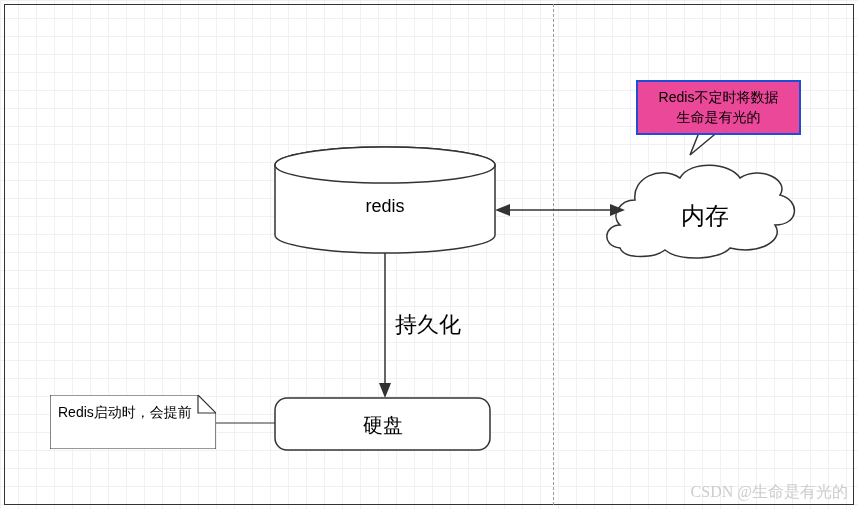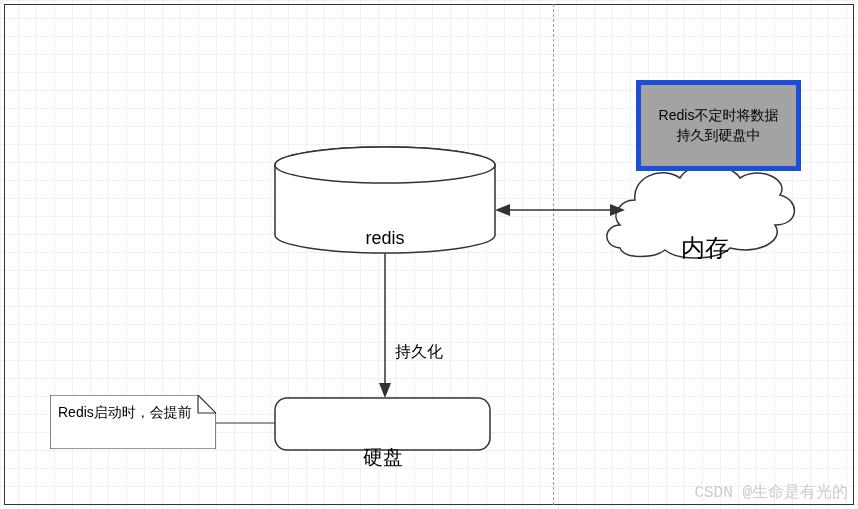--- a/index.html
+++ b/index.html
@@ -34,38 +34,37 @@
       position: absolute;
       inset: 0;
       width: 858px;
       height: 509px;
     }
     .label {
       position: absolute;
       font-size: 18px;
       color: #000;
       text-align: center;
-      margin-top: 32px;
     }
     .callout {
       position: absolute;
-      border: 5px solid #1d4ed8;
-      background: #a3a3a3;
+      border: 2px solid #1d4ed8;
+      background: #ec4899;
       font-size: 14px;
-      padding: 21px 8px;
+      padding: 6px 8px;
       text-align: center;
       line-height: 1.4;
     }
     .watermark {
       position: absolute;
       bottom: 6px;
       right: 10px;
       font-size: 16px;
       color: #ccc;
-      font-family: Liberation Mono, monospace;
+      font-family: Liberation Serif, serif;
     }
   </style>
 </head>
 <body>
 
 <div class="grid"></div>
 <div class="border"></div>
 <div class="vline"></div>
 
 <svg class="canvas">
@@ -106,25 +105,25 @@
 
   <g>
     <path d="M 700 130 L 690 155 L 720 130" fill="#fff" stroke="#333" stroke-width="1.5"></path>
     <line x1="700" y1="130" x2="720" y2="130" stroke="#fff" stroke-width="2"></line>
   </g>
 </svg>
 
 <div class="label" style="left:355px; top:196px; width:60px">redis</div>
 <div class="label" style="left:680px; top:200px; width:50px; font-size:24px">内存</div>
 <div class="label" style="left:358px; top:412px; width:50px; font-size:20px">硬盘</div>
-<div class="label" style="left:395px; top:310px; font-size:16px">持久化</div>
+<div class="label" style="left:395px; top:310px; font-size:22px">持久化</div>
 
 <div class="callout" style="left:636px; top:80px; width:165px">
   <span>Redis不定时将数据</span><br>
-  <span>持久到硬盘中</span>
+  <span>生命是有光的</span>
 </div>
 
 <div style="position:absolute; left:50px; top:395px; width:166px; height:53px">
   <svg width="166" height="54" style="position:absolute;top:0;left:0">
     <path d="M 0 0 L 148 0 L 166 18 L 166 54 L 0 54 Z" fill="#fff" stroke="#333" stroke-width="1.2"></path>
     <path d="M 148 0 L 148 18 L 166 18" fill="none" stroke="#333" stroke-width="1.2"></path>
   </svg>
   <div style="position:absolute; top:8px; left:8px; right:8px; font-size:14px; text-align:left; line-height:1.4">
     <span>Redis启动时，会提前</span><br>
   </div>

